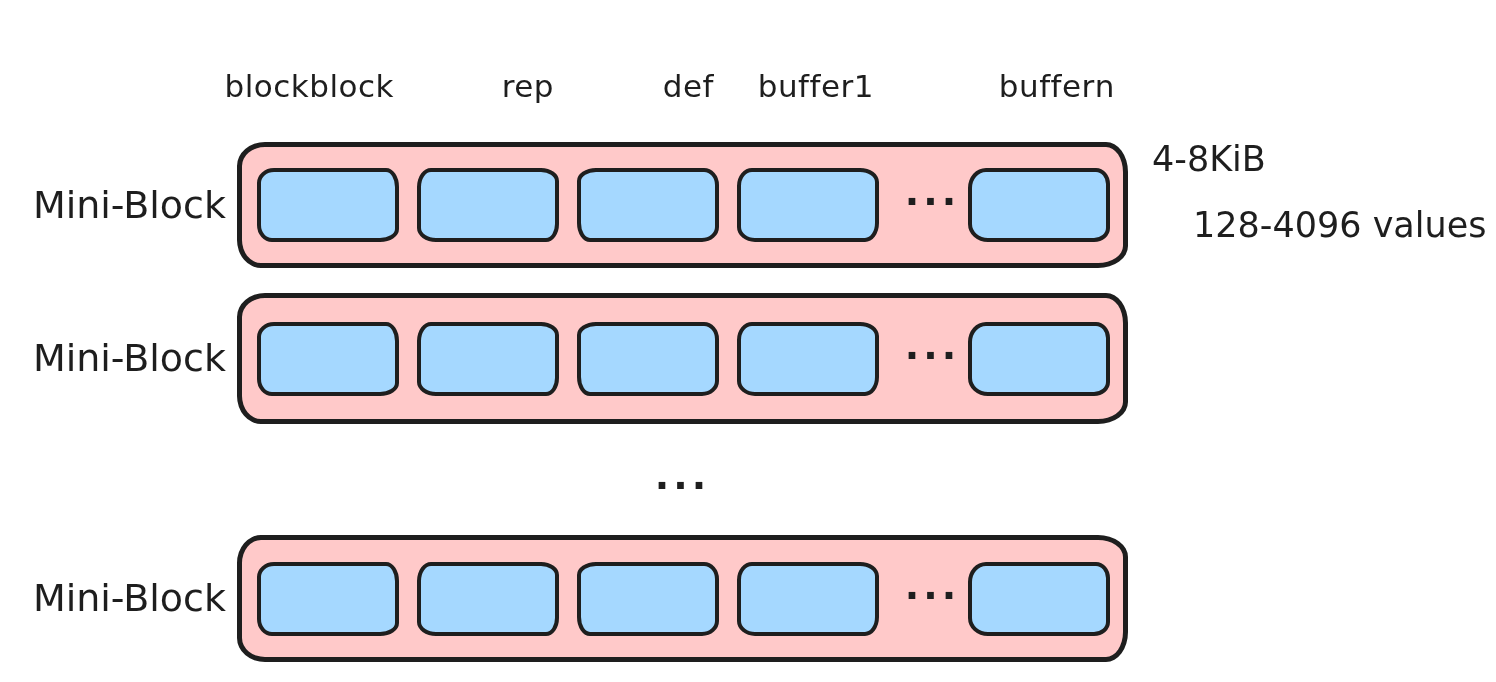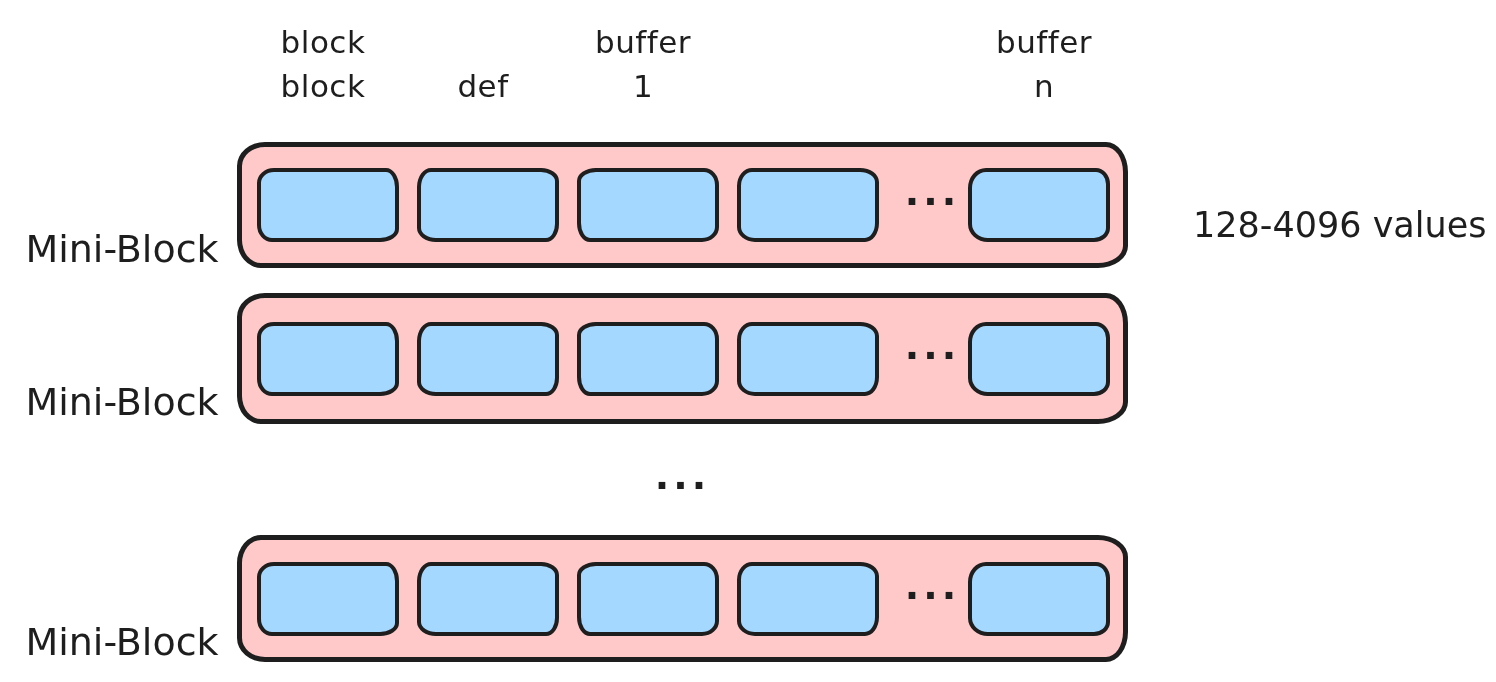--- a/index.html
+++ b/index.html
@@ -32,21 +32,21 @@
     top: 8px;
     height: 104px;
     align-items: flex-end;
     padding-bottom: 4px;
   }
   .col-cell {
     width: 142px;
     flex: none;
     margin-right: 18px;
     display: flex;
-    flex-direction: column;
+    flex-direction: row;
     justify-content: flex-end;
     align-items: center;
     text-align: center;
     font-size: 31px;
     line-height: 44px;
     letter-spacing: 0.5px;
   }
   .col-cell:last-child { margin-right: 0; }
 
   
@@ -89,25 +89,24 @@
     letter-spacing: 4px;
     line-height: 1;
     transform: translateY(-13px);
   }
 
   
   .mini-label {
     position: absolute;
     left: 18px;
     width: 208px;
-    text-align: center;
+    text-align: right;
     font-size: 38px;
     line-height: 50px;
     white-space: nowrap;
-    margin-top: 44px;
   }
   .mini-label.l1 { top: 180px; }
   .mini-label.l2 { top: 333px; }
   .mini-label.l3 { top: 573px; }
 
   
   .annotation {
     position: absolute;
     left: 1152px;
     font-size: 35px;
@@ -134,20 +133,23 @@
 <body>
 
 <div class="canvas">
 
   <div class="strip col-labels">
     <div class="col-cell">
       <span>block</span>
       <span>block</span>
     </div>
     <div class="col-cell">
+      <span>rep</span>
+    </div>
+    <div class="col-cell">
       <span>def</span>
     </div>
     <div class="col-cell">
       <span>buffer</span>
       <span>1</span>
     </div>
     <div class="dots-spacer"></div>
     <div class="col-cell">
       <span>buffer</span>
       <span>n</span>
@@ -188,15 +190,16 @@
     <div class="buffer-box"></div>
     <div class="buffer-box"></div>
     <div class="buffer-box"></div>
     <div class="buffer-box"></div>
     <div class="dots-spacer">
       <span class="dots">...</span>
     </div>
     <div class="buffer-box"></div>
   </div>
 
+  <div class="annotation ann-1">4-8KiB</div>
   <div class="annotation ann-2">128-4096 values</div>
 
 </div>
 
 </body></html>

